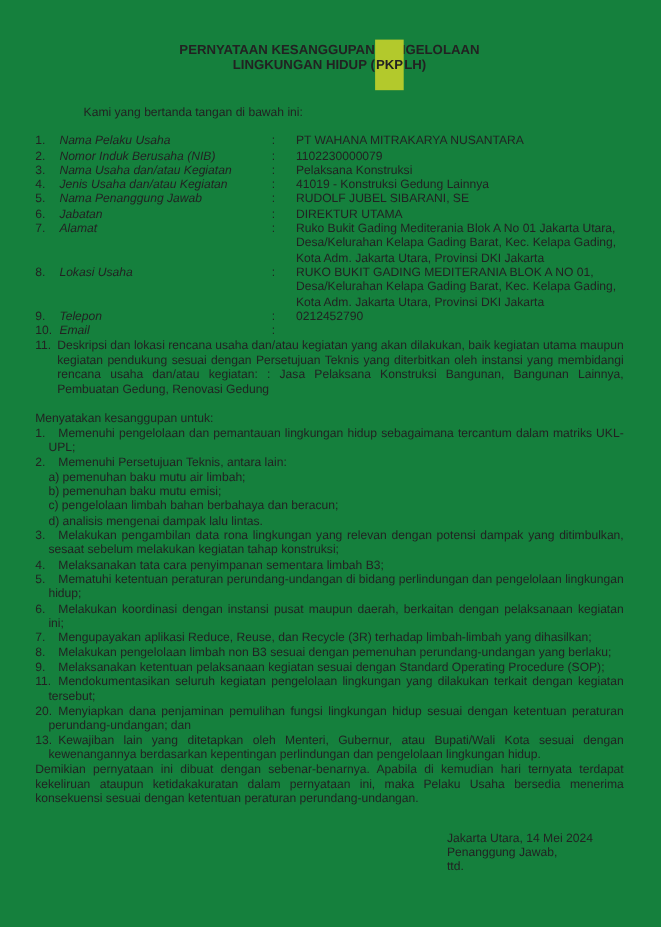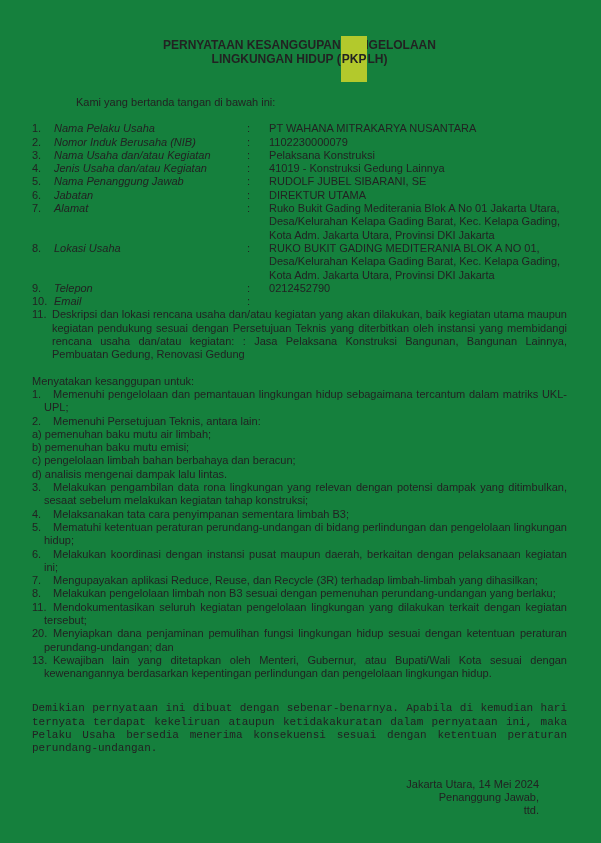--- a/index.html
+++ b/index.html
@@ -18,23 +18,23 @@
   .id-num { width:22px; flex:none; }
   .id-label { width:193px; flex:none;font-style:italic; }
   .id-colon { flex:none; }
   .id-value { flex:1; margin-left:3px;padding-left:16px; }
   .desc-item { display:flex; }
   .desc-num { width:20px; flex:none; }
   .desc-text { flex:1; text-align:justify; }
   .stmt-intro { margin-top:13px; }
   .c-item { margin-left:12px; text-indent:-12px; text-align:justify; }
   .c-num { display:inline-block; width:21px; text-indent:0; }
-  .c-sub { }
-  .closing { margin-top:22px; text-align:justify;font-family:Liberation Mono, monospace; }
-  .signature { margin:22px 28px 0 auto; width:fit-content; text-align:right; }
+  .c-sub { margin-left:12px; }
+  .closing { text-align:justify; }
+  .signature { margin:22px 28px 0 auto; width:fit-content; text-align:left; }
 </style>
 </head>
 <body>
 
 <div class="page">
 
   <div class="title">
     <div>PERNYATAAN KESANGGUPAN PENGELOLAAN</div>
     <div><span>LINGKUNGAN HIDUP (</span><span class="hl" style="background-color: rgb(179, 201, 44);">PKP</span><span>LH)</span></div>
   </div>
@@ -116,20 +116,21 @@
     <div class="c-sub">a) pemenuhan baku mutu air limbah;</div>
     <div class="c-sub">b) pemenuhan baku mutu emisi;</div>
     <div class="c-sub">c) pengelolaan limbah bahan berbahaya dan beracun;</div>
     <div class="c-sub">d) analisis mengenai dampak lalu lintas.</div>
     <div class="c-item"><span class="c-num">3.</span><span>Melakukan pengambilan data rona lingkungan yang relevan dengan potensi dampak yang ditimbulkan, sesaat sebelum melakukan kegiatan tahap konstruksi;</span></div>
     <div class="c-item"><span class="c-num">4.</span><span>Melaksanakan tata cara penyimpanan sementara limbah B3;</span></div>
     <div class="c-item"><span class="c-num">5.</span><span>Mematuhi ketentuan peraturan perundang-undangan di bidang perlindungan dan pengelolaan lingkungan hidup;</span></div>
     <div class="c-item"><span class="c-num">6.</span><span>Melakukan koordinasi dengan instansi pusat maupun daerah, berkaitan dengan pelaksanaan kegiatan ini;</span></div>
     <div class="c-item"><span class="c-num">7.</span><span>Mengupayakan aplikasi Reduce, Reuse, dan Recycle (3R) terhadap limbah-limbah yang dihasilkan;</span></div>
     <div class="c-item"><span class="c-num">8.</span><span>Melakukan pengelolaan limbah non B3 sesuai dengan pemenuhan perundang-undangan yang berlaku;</span></div>
+    <div class="c-item"><span class="c-num">9.</span><span>Melaksanakan ketentuan pelaksanaan kegiatan sesuai dengan Standard Operating Procedure (SOP);</span></div>
     <div class="c-item"><span class="c-num">11.</span><span>Mendokumentasikan seluruh kegiatan pengelolaan lingkungan yang dilakukan terkait dengan kegiatan tersebut;</span></div>
     <div class="c-item"><span class="c-num">20.</span><span>Menyiapkan dana penjaminan pemulihan fungsi lingkungan hidup sesuai dengan ketentuan peraturan perundang-undangan; dan</span></div>
     <div class="c-item"><span class="c-num">13.</span><span>Kewajiban lain yang ditetapkan oleh Menteri, Gubernur, atau Bupati/Wali Kota sesuai dengan kewenangannya berdasarkan kepentingan perlindungan dan pengelolaan lingkungan hidup.</span></div>
   </div>
 
   <div class="closing">Demikian pernyataan ini dibuat dengan sebenar-benarnya. Apabila di kemudian hari ternyata terdapat kekeliruan ataupun ketidakakuratan dalam pernyataan ini, maka Pelaku Usaha bersedia menerima konsekuensi sesuai dengan ketentuan peraturan perundang-undangan.</div>
 
   <div class="signature">
     <div>Jakarta Utara, 14 Mei 2024</div>
     <div>Penanggung Jawab,</div>

